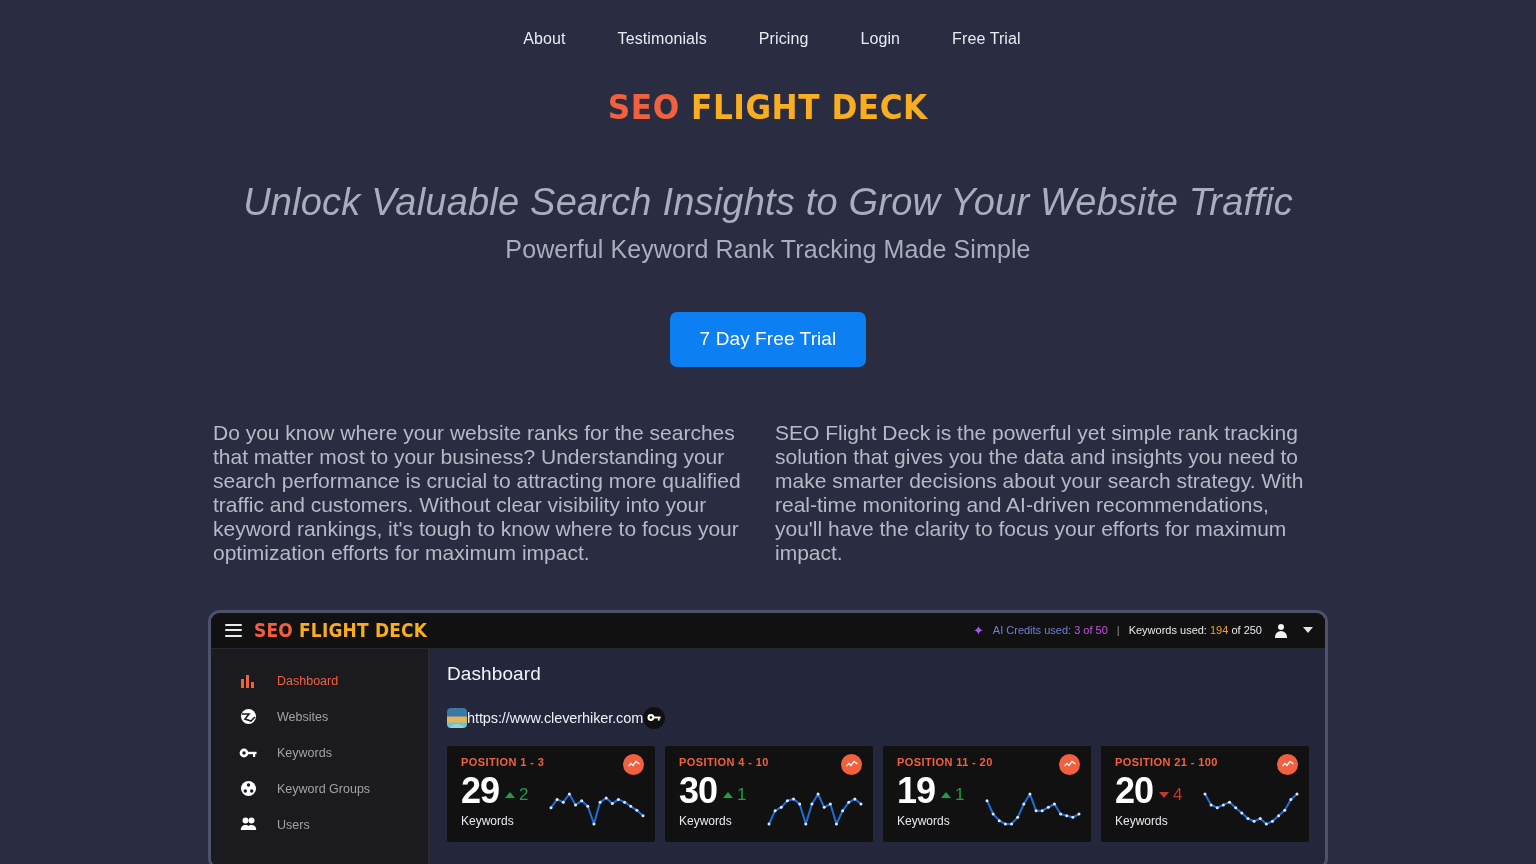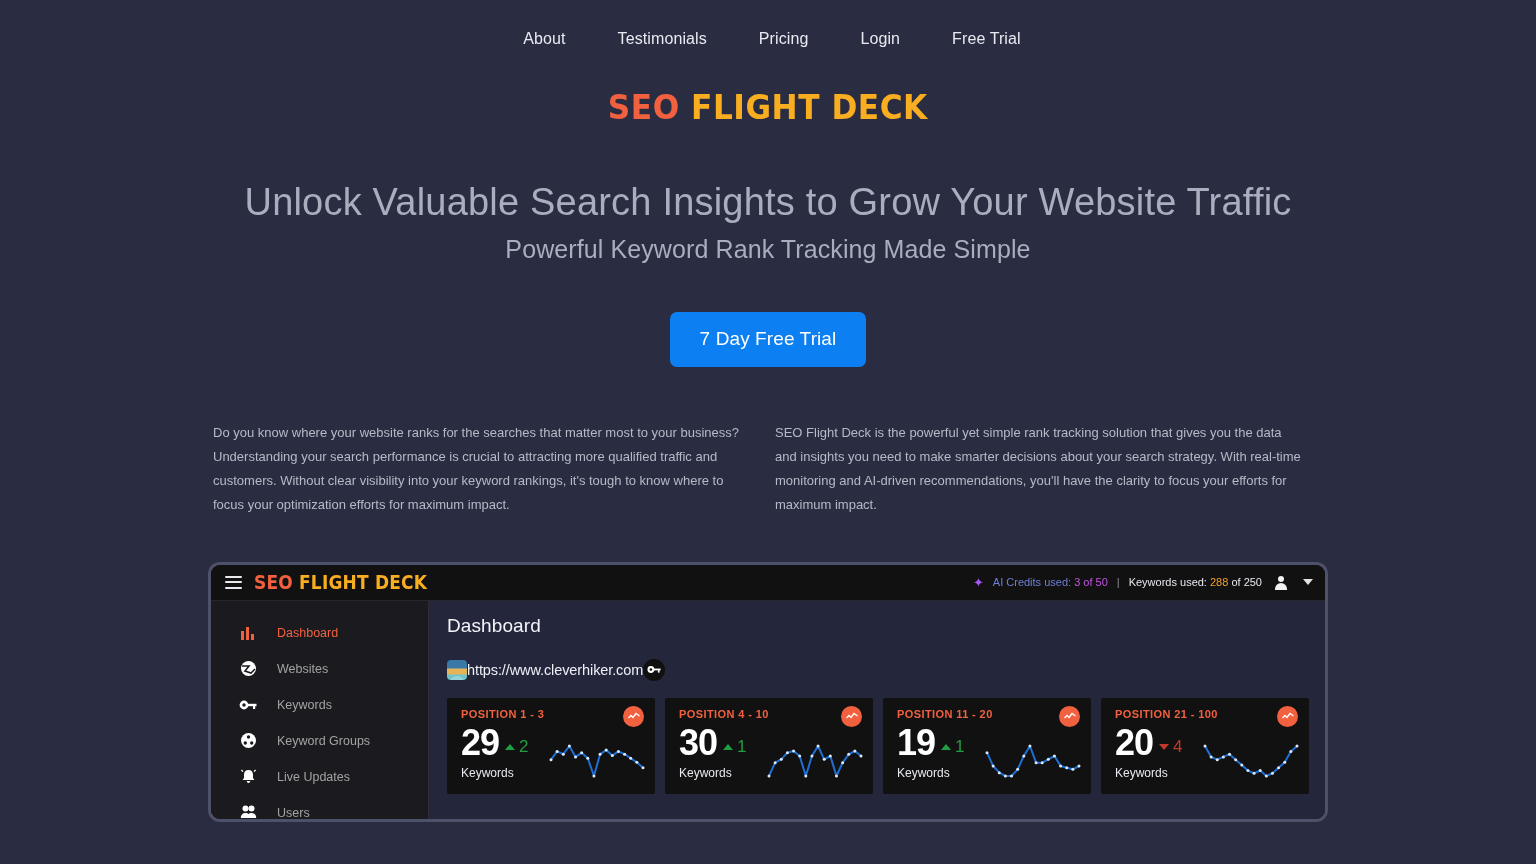--- a/index.html
+++ b/index.html
@@ -65,20 +65,21 @@
   .hero {
     text-align: center;
     margin-top: 55px;
   }
   .hero h1 {
     font-size: 38px;
     font-weight: 400;
     color: #a9adbd;
     letter-spacing: 0.2px;
     line-height: 1.18;
+    font-style: italic;
   }
   .hero h2 {
     font-size: 25px;
     font-weight: 400;
     color: #a9adbd;
     margin-top: 10px;
     letter-spacing: 0.1px;
   }
 
   .cta-wrap { text-align: center; margin-top: 48px; }
@@ -97,21 +98,21 @@
 
   
   .cols {
     display: flex;
     gap: 32px;
     width: 1110px;
     margin: 54px auto 0;
   }
   .cols p {
     flex: 1;
-    font-size: 13px;
+    font-size: 21px;
     line-height: 24px;
     color: #b6b9c6;
   }
   .cols p.left  { max-width: 530px; }
   .cols p.right { max-width: 530px; }
 
   
   .app-frame {
     position: relative;
     width: 1120px;
@@ -367,21 +368,21 @@
 
     <div class="app-header-right">
       <span class="sparkle-icon">✦</span>
       <span class="ai-credits">
         <span>AI Credits used:</span>
         <b>3 of 50</b>
       </span>
       <span class="divider-pipe">|</span>
       <span class="kw-used">
         <span>Keywords used:</span>
-        <b>288</b>
+        <b>194</b>
         <span>of 250</span>
       </span>
       <span class="avatar-icon"></span>
       <span class="caret-down"></span>
     </div>
   </div>
 
   <div class="app-body">
 
     <aside class="app-sidebar">
@@ -424,31 +425,20 @@
           <svg width="17" height="17" viewBox="0 0 17 17">
             <circle cx="8.5" cy="8.5" r="7.5" fill="#ffffff"></circle>
             <circle cx="8.5" cy="5" r="1.7" fill="#1b1b1f"></circle>
             <circle cx="5.3" cy="11" r="1.7" fill="#1b1b1f"></circle>
             <circle cx="11.7" cy="11" r="1.7" fill="#1b1b1f"></circle>
           </svg>
         </span>
         <span>Keyword Groups</span>
       </div>
 
-      <div class="nav-item">
-        <span class="nav-ico">
-          <svg width="17" height="17" viewBox="0 0 17 17">
-            <path d="M8.5 2 C5.6 2 4 4 4 6.8 L4 10 L2.6 12 L14.4 12 L13 10 L13 6.8 C13 4 11.4 2 8.5 2 Z" fill="#ffffff"></path>
-            <path d="M6.7 13 C6.9 14.3 7.6 15 8.5 15 C9.4 15 10.1 14.3 10.3 13 Z" fill="#ffffff"></path>
-            <path d="M3 3.5 L1.4 2" stroke="#ffffff" stroke-width="1.2"></path>
-            <path d="M14 3.5 L15.6 2" stroke="#ffffff" stroke-width="1.2"></path>
-          </svg>
-        </span>
-        <span>Live Updates</span>
-      </div>
 
       <div class="nav-item">
         <span class="nav-ico">
           <svg width="17" height="17" viewBox="0 0 17 17">
             <circle cx="5.5" cy="4.5" r="3" fill="#ffffff"></circle>
             <circle cx="11.5" cy="4.5" r="3" fill="#ffffff"></circle>
             <path d="M0.8 14 C0.8 10.6 2.9 9 5.5 9 C8.1 9 10.2 10.6 10.2 14 Z" fill="#ffffff"></path>
             <path d="M6.8 14 C6.8 10.6 8.9 9 11.5 9 C14.1 9 16.2 10.6 16.2 14 Z" fill="#ffffff"></path>
           </svg>
         </span>

